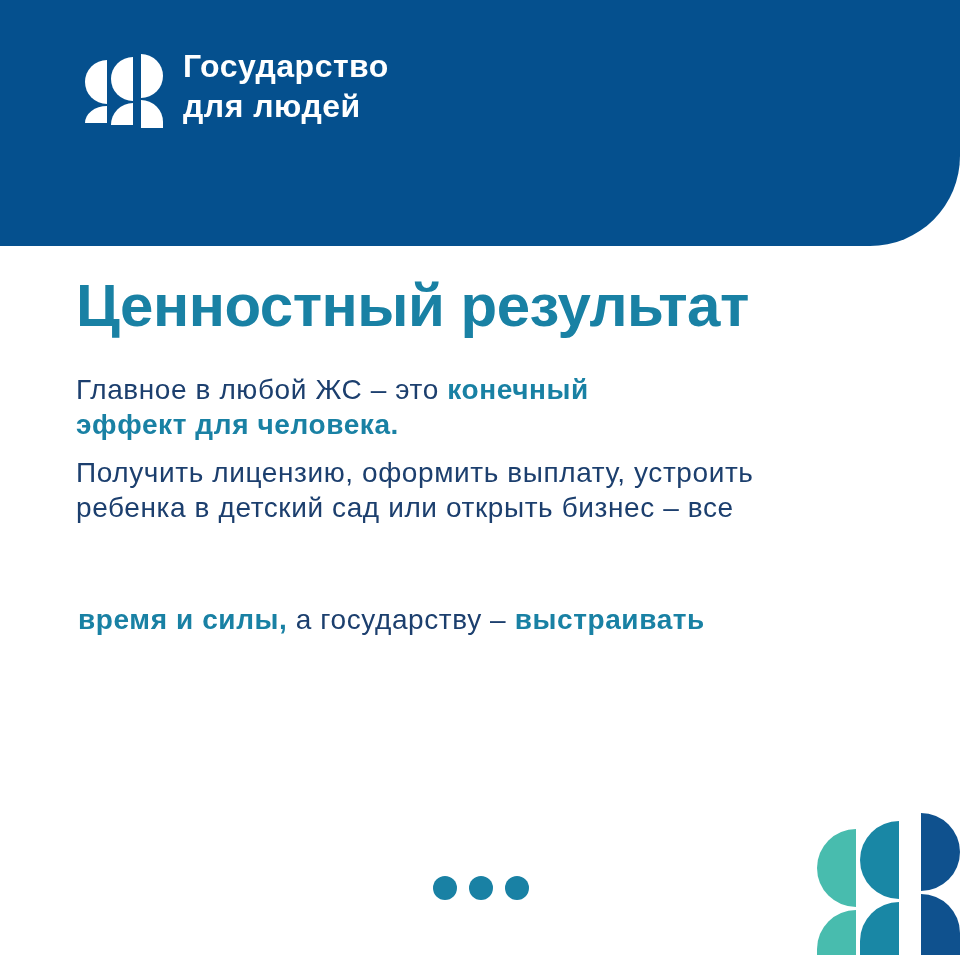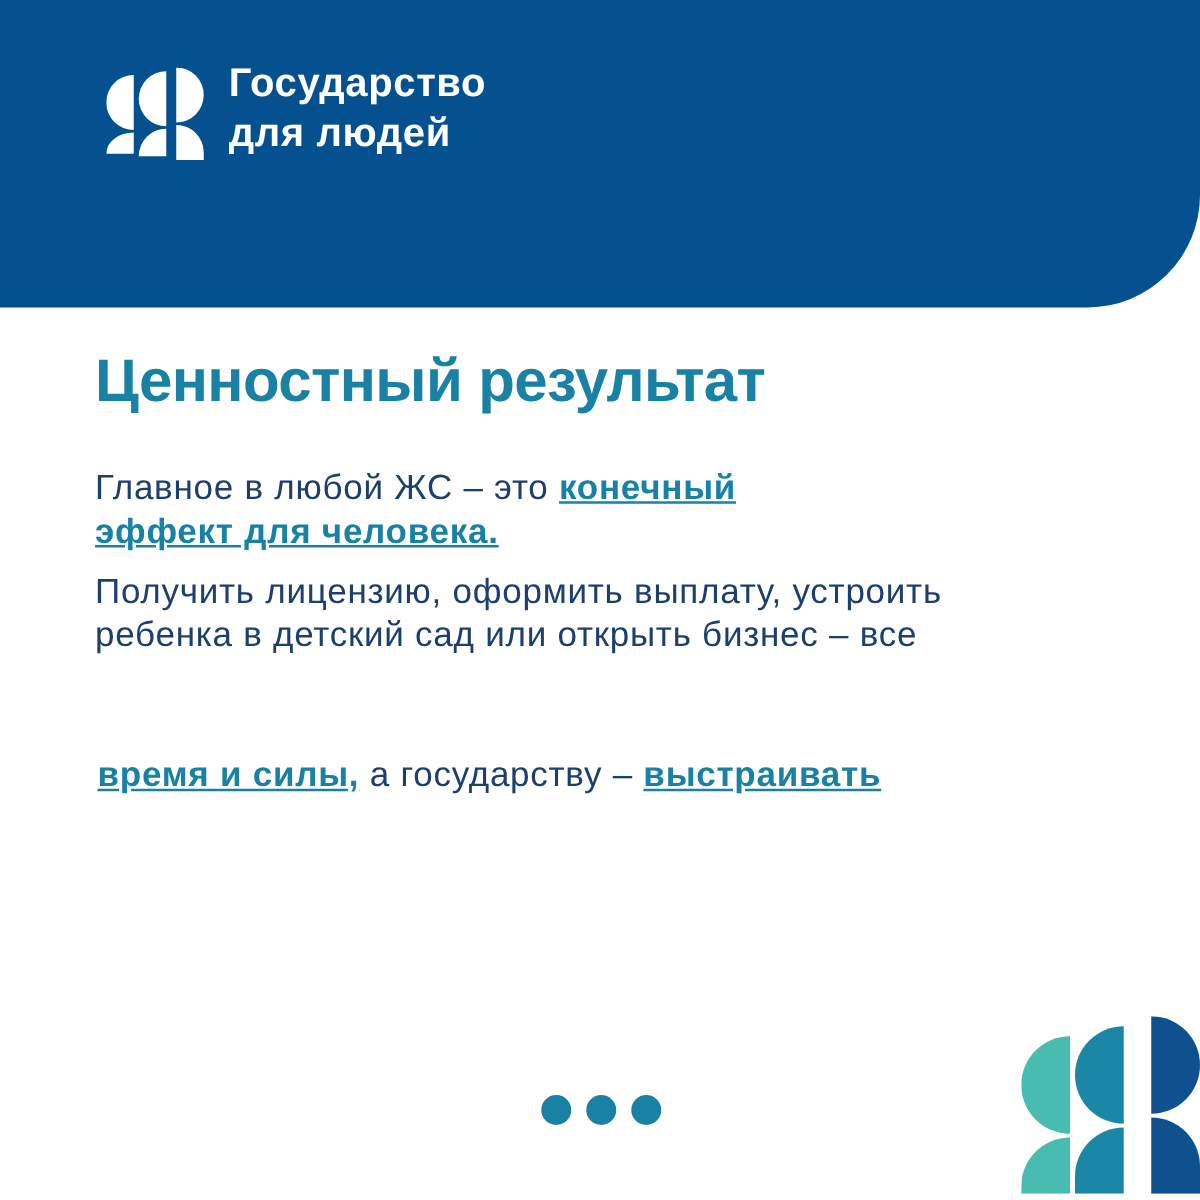--- a/index.html
+++ b/index.html
@@ -13,28 +13,28 @@
     background:var(--header-blue);border-radius:0 0 90px 0;
   }
   .brand-mark{position:absolute;left:85px;top:54px;}
   .brand-name{
     position:absolute;left:183px;top:46px;color:#ffffff;
     font-size:32px;font-weight:700;line-height:40px;letter-spacing:.5px;
   }
   
   .title{
     position:absolute;left:76px;top:278px;margin:0;
-    color:var(--accent);font-size:48px;font-weight:700;line-height:56px;letter-spacing:-.5px;
+    color:var(--accent);font-size:60px;font-weight:700;line-height:56px;letter-spacing:-.5px;
     white-space:nowrap;
     text-align:right;
   }
   .para{position:absolute;left:76px;font-size:28px;line-height:35px;letter-spacing:.6px;}
   .para .line{white-space:nowrap;}
   .para .base{color:var(--navy);font-weight:400;}
-  .para .accent{color:var(--accent);font-weight:700;text-decoration:underline;}
+  .para .accent{color:var(--accent);font-weight:700;}
   .p1{top:372px;}
   .p2{top:455px;}
   .p3{top:602px;left:78px;}
   
   .dots{
     position:absolute;top:876px;left:481px;transform:translateX(-50%);
     display:flex;gap:12px;
   }
   .dot{width:24px;height:24px;border-radius:50%;background:var(--accent);display:block;}
   

